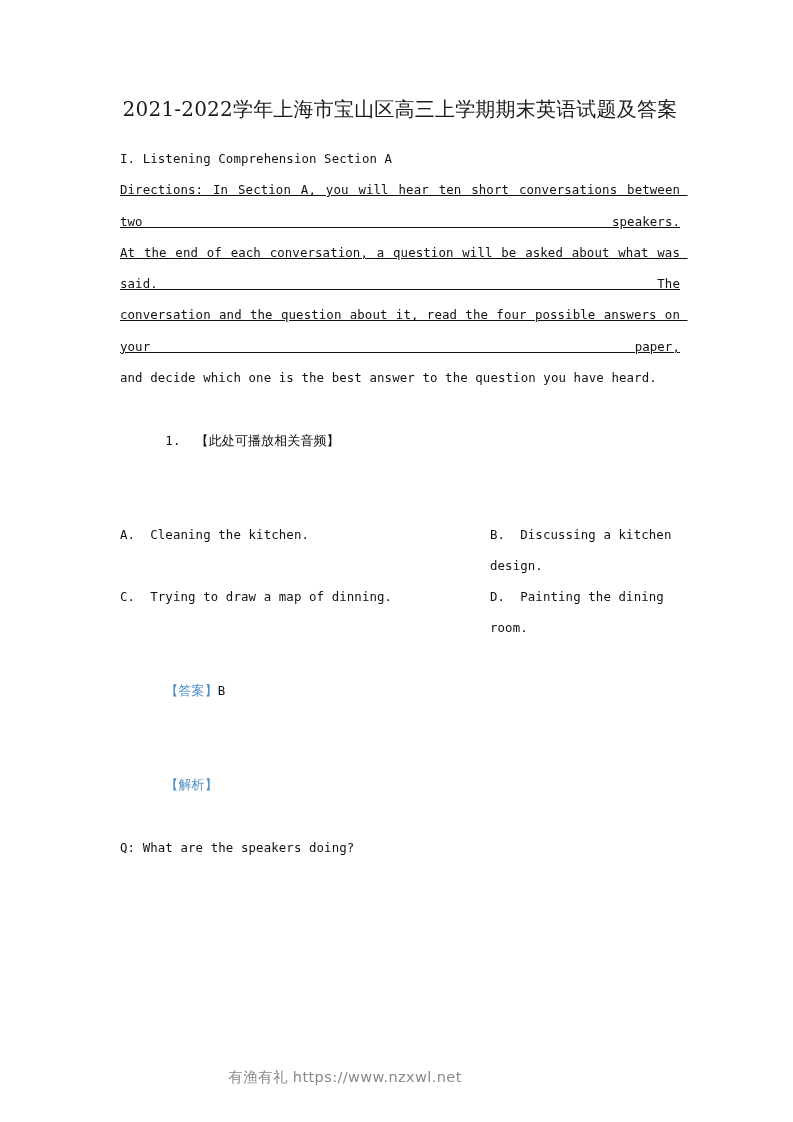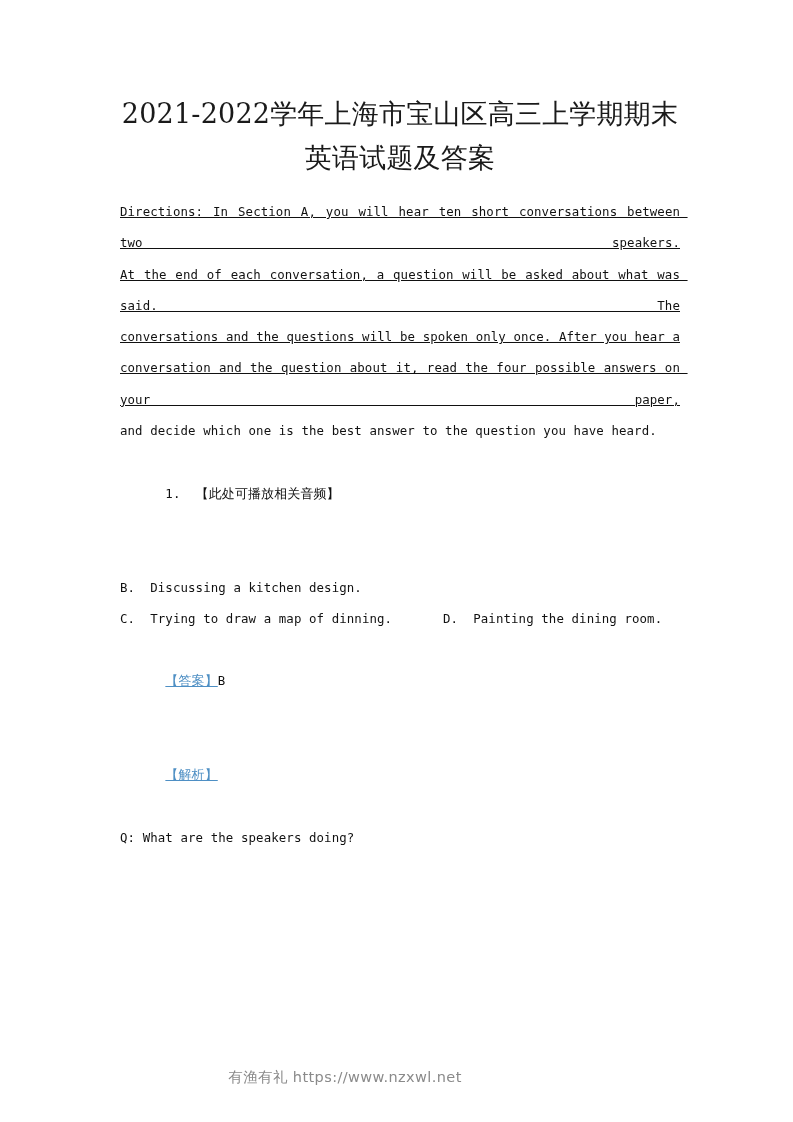--- a/index.html
+++ b/index.html
@@ -25,22 +25,22 @@
 
   .content {
     position: absolute;
     left: 120px;
     top: 92px;
     width: 560px;
   }
 
   .doc-title {
     font-family: "Liberation Serif", "DejaVu Serif", serif;
-    font-size: 27px;
-    line-height: 44px;
+    font-size: 20px;
+    line-height: 35px;
     text-align: center;
     color: #1a1a1a;
     letter-spacing: 0.2px;
     margin: 0 0 16px 0;
     font-weight: 400;
   }
 
   .line {
     font-family: "DejaVu Sans Mono", "Liberation Mono", monospace;
     font-size: 12.4px;
@@ -67,25 +67,25 @@
   .opt-row {
     display: flex;
     width: 100%;
   }
   .opt-col-a {
     width: 323px;
     flex: 0 0 323px;
   }
   .opt-col-b {
     flex: 1 1 auto;
+    margin-left: 47px;
   }
 
   .blue {
     color: #4e8fc4;
-    text-decoration: underline;
   }
 
   .cjk {
     font-family: "DejaVu Sans", "Liberation Sans", sans-serif;
     font-size: 13px;
   }
 
   .title-cjk {
     font-family: "DejaVu Serif", "Liberation Serif", serif;
   }
@@ -104,34 +104,35 @@
 </style>
 </head>
 <body>
 
 <div class="page">
 
   <div class="content">
 
     <h1 class="doc-title title-cjk">2021-2022学年上海市宝山区高三上学期期末英语试题及答案</h1>
 
+    <div class="line nj">I. Listening Comprehension Section A</div>
 
     <div class="line j">Directions: In Section A, you will hear ten short conversations between two speakers.</div>
     <div class="line j">At the end of each conversation, a question will be asked about what was said. The</div>
-    <div class="line j">conversations and the questions will be spoken only once. After you hear a</div>
     <div class="line j">conversation and the question about it, read the four possible answers on your paper,</div>
     <div class="line nj">and decide which one is the best answer to the question you have heard.</div>
 
     <div class="line nj">
       <span>1.</span><span>&nbsp; </span><span class="cjk">【此处可播放相关音频】</span>
     </div>
 
     <div class="blank-line"></div>
 
     <div class="opt-row">
+      <div class="line nj opt-col-a">A.  Cleaning the kitchen.</div>
       <div class="line nj opt-col-b">B.  Discussing a kitchen design.</div>
     </div>
     <div class="opt-row">
       <div class="line nj opt-col-a">C.  Trying to draw a map of dinning.</div>
       <div class="line nj opt-col-b">D.  Painting the dining room.</div>
     </div>
 
     <div class="line nj">
       <span class="cjk blue">【答案】</span><span>B</span>
     </div>

